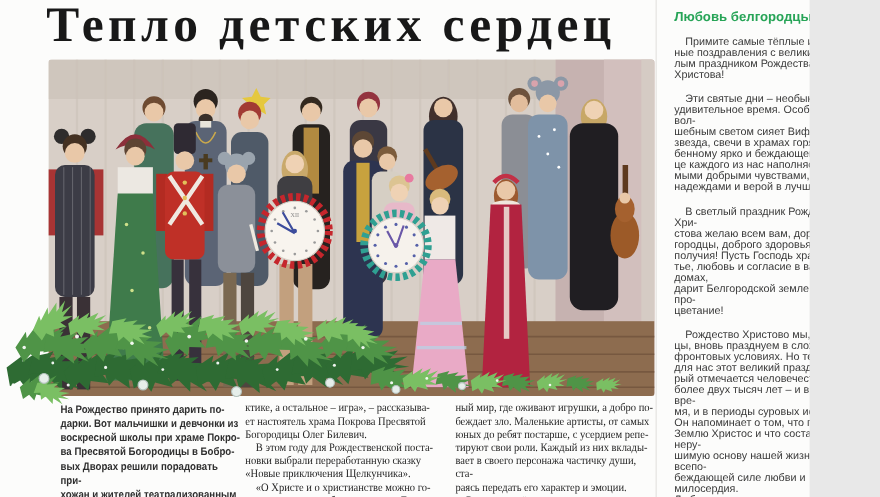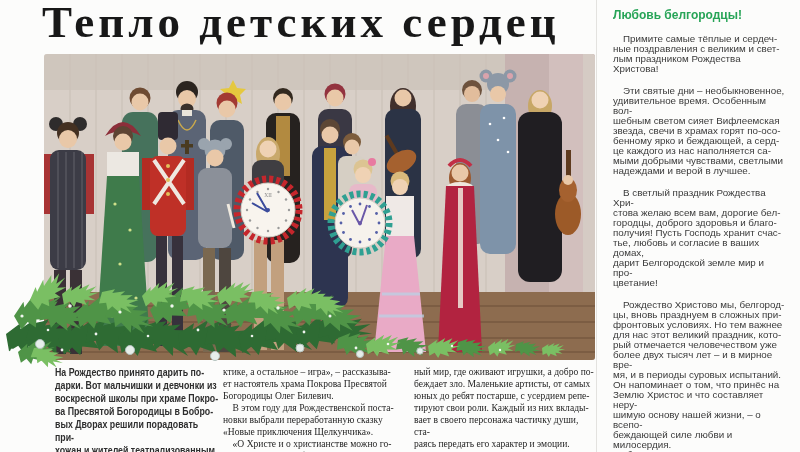--- a/index.html
+++ b/index.html
@@ -1,16 +1,16 @@
 <!DOCTYPE html>
 <html><head>
 <meta charset="utf-8">
 <style>
   html,body{margin:0;padding:0;background:#e8e8e8;}
-  .page{position:relative;width:800px;height:452px;background:#fcfcfb;overflow:hidden;
+  .page{position:relative;width:736px;height:452px;background:#fcfcfb;overflow:hidden;
         font-family:"Liberation Sans",sans-serif;}
   .headline{position:absolute;left:42px;top:-4px;white-space:nowrap;
         font-family:"Liberation Serif",serif;font-weight:700;font-size:45px;
         letter-spacing:4px;color:#181818;}
   .photo-svg{position:absolute;left:0;top:54px;}
   .lead{position:absolute;left:55px;top:366px;width:186px;
         font-size:10px;font-weight:700;line-height:13px;color:#2e2e2e;
         white-space:pre-line;transform:scaleX(.88);transform-origin:0 0;}
   .col{position:absolute;top:366px;font-family:"Liberation Serif",serif;
         font-size:10.4px;line-height:12px;color:#1f1f1f;white-space:pre-line;

